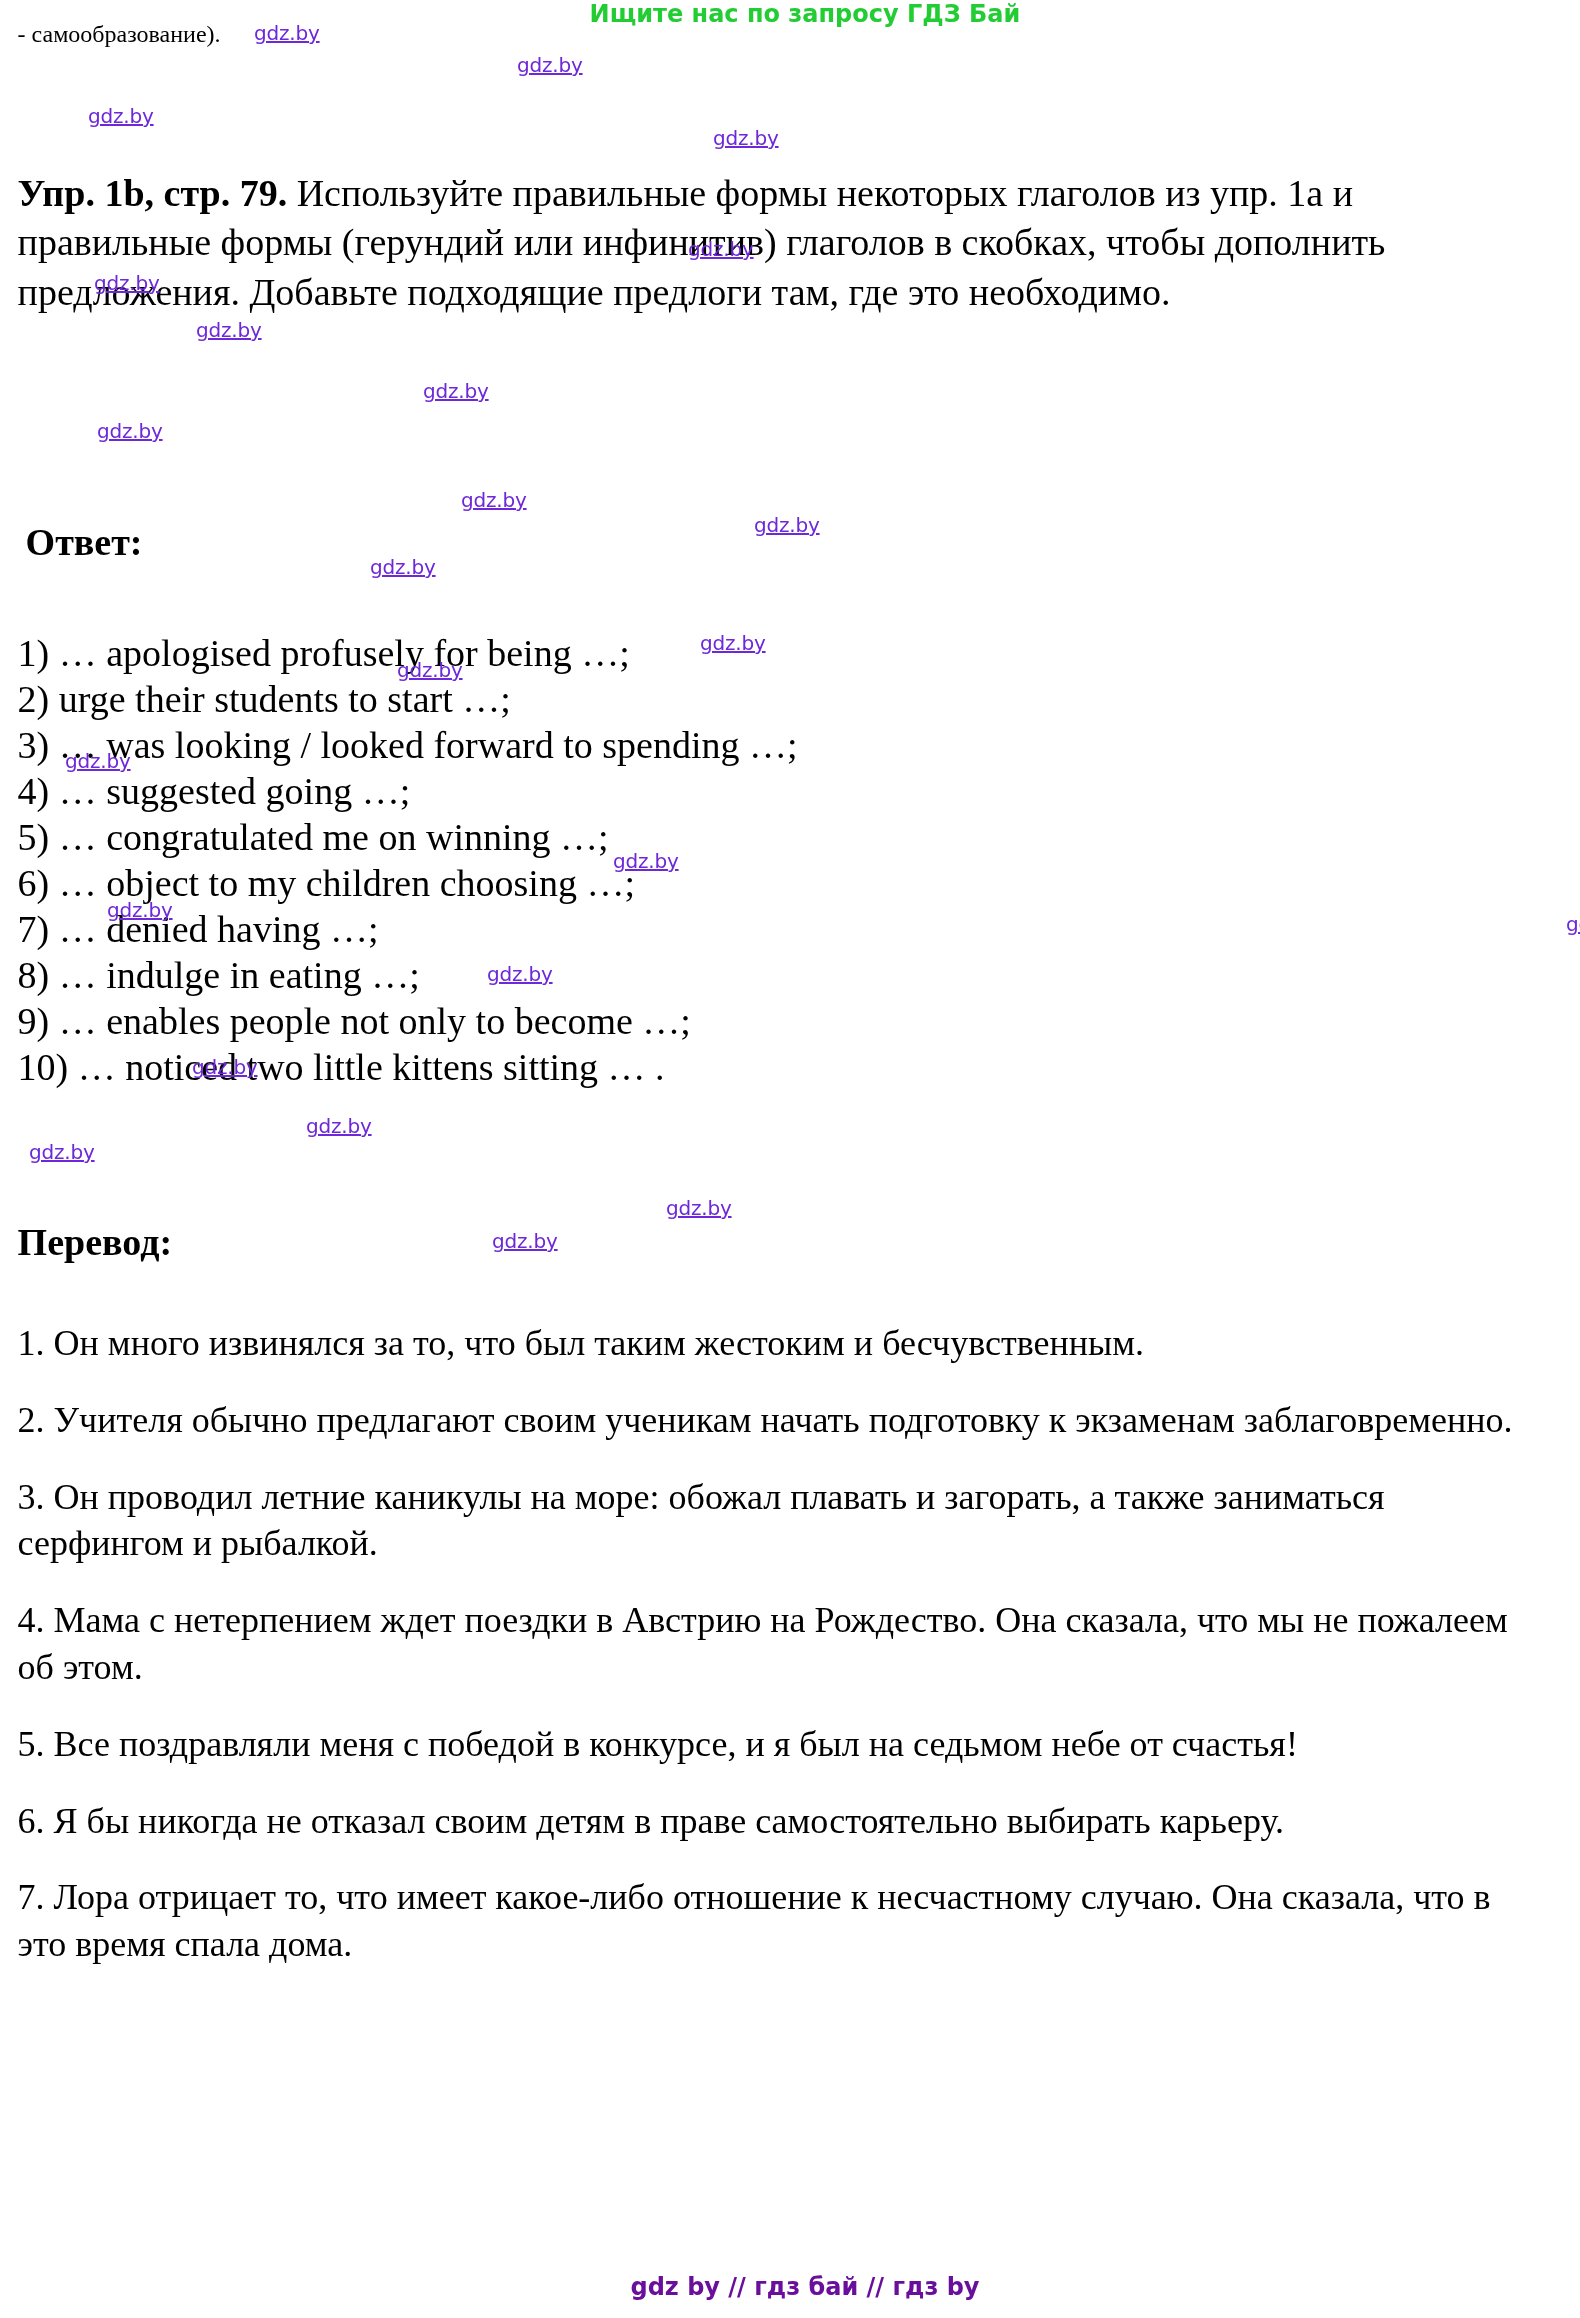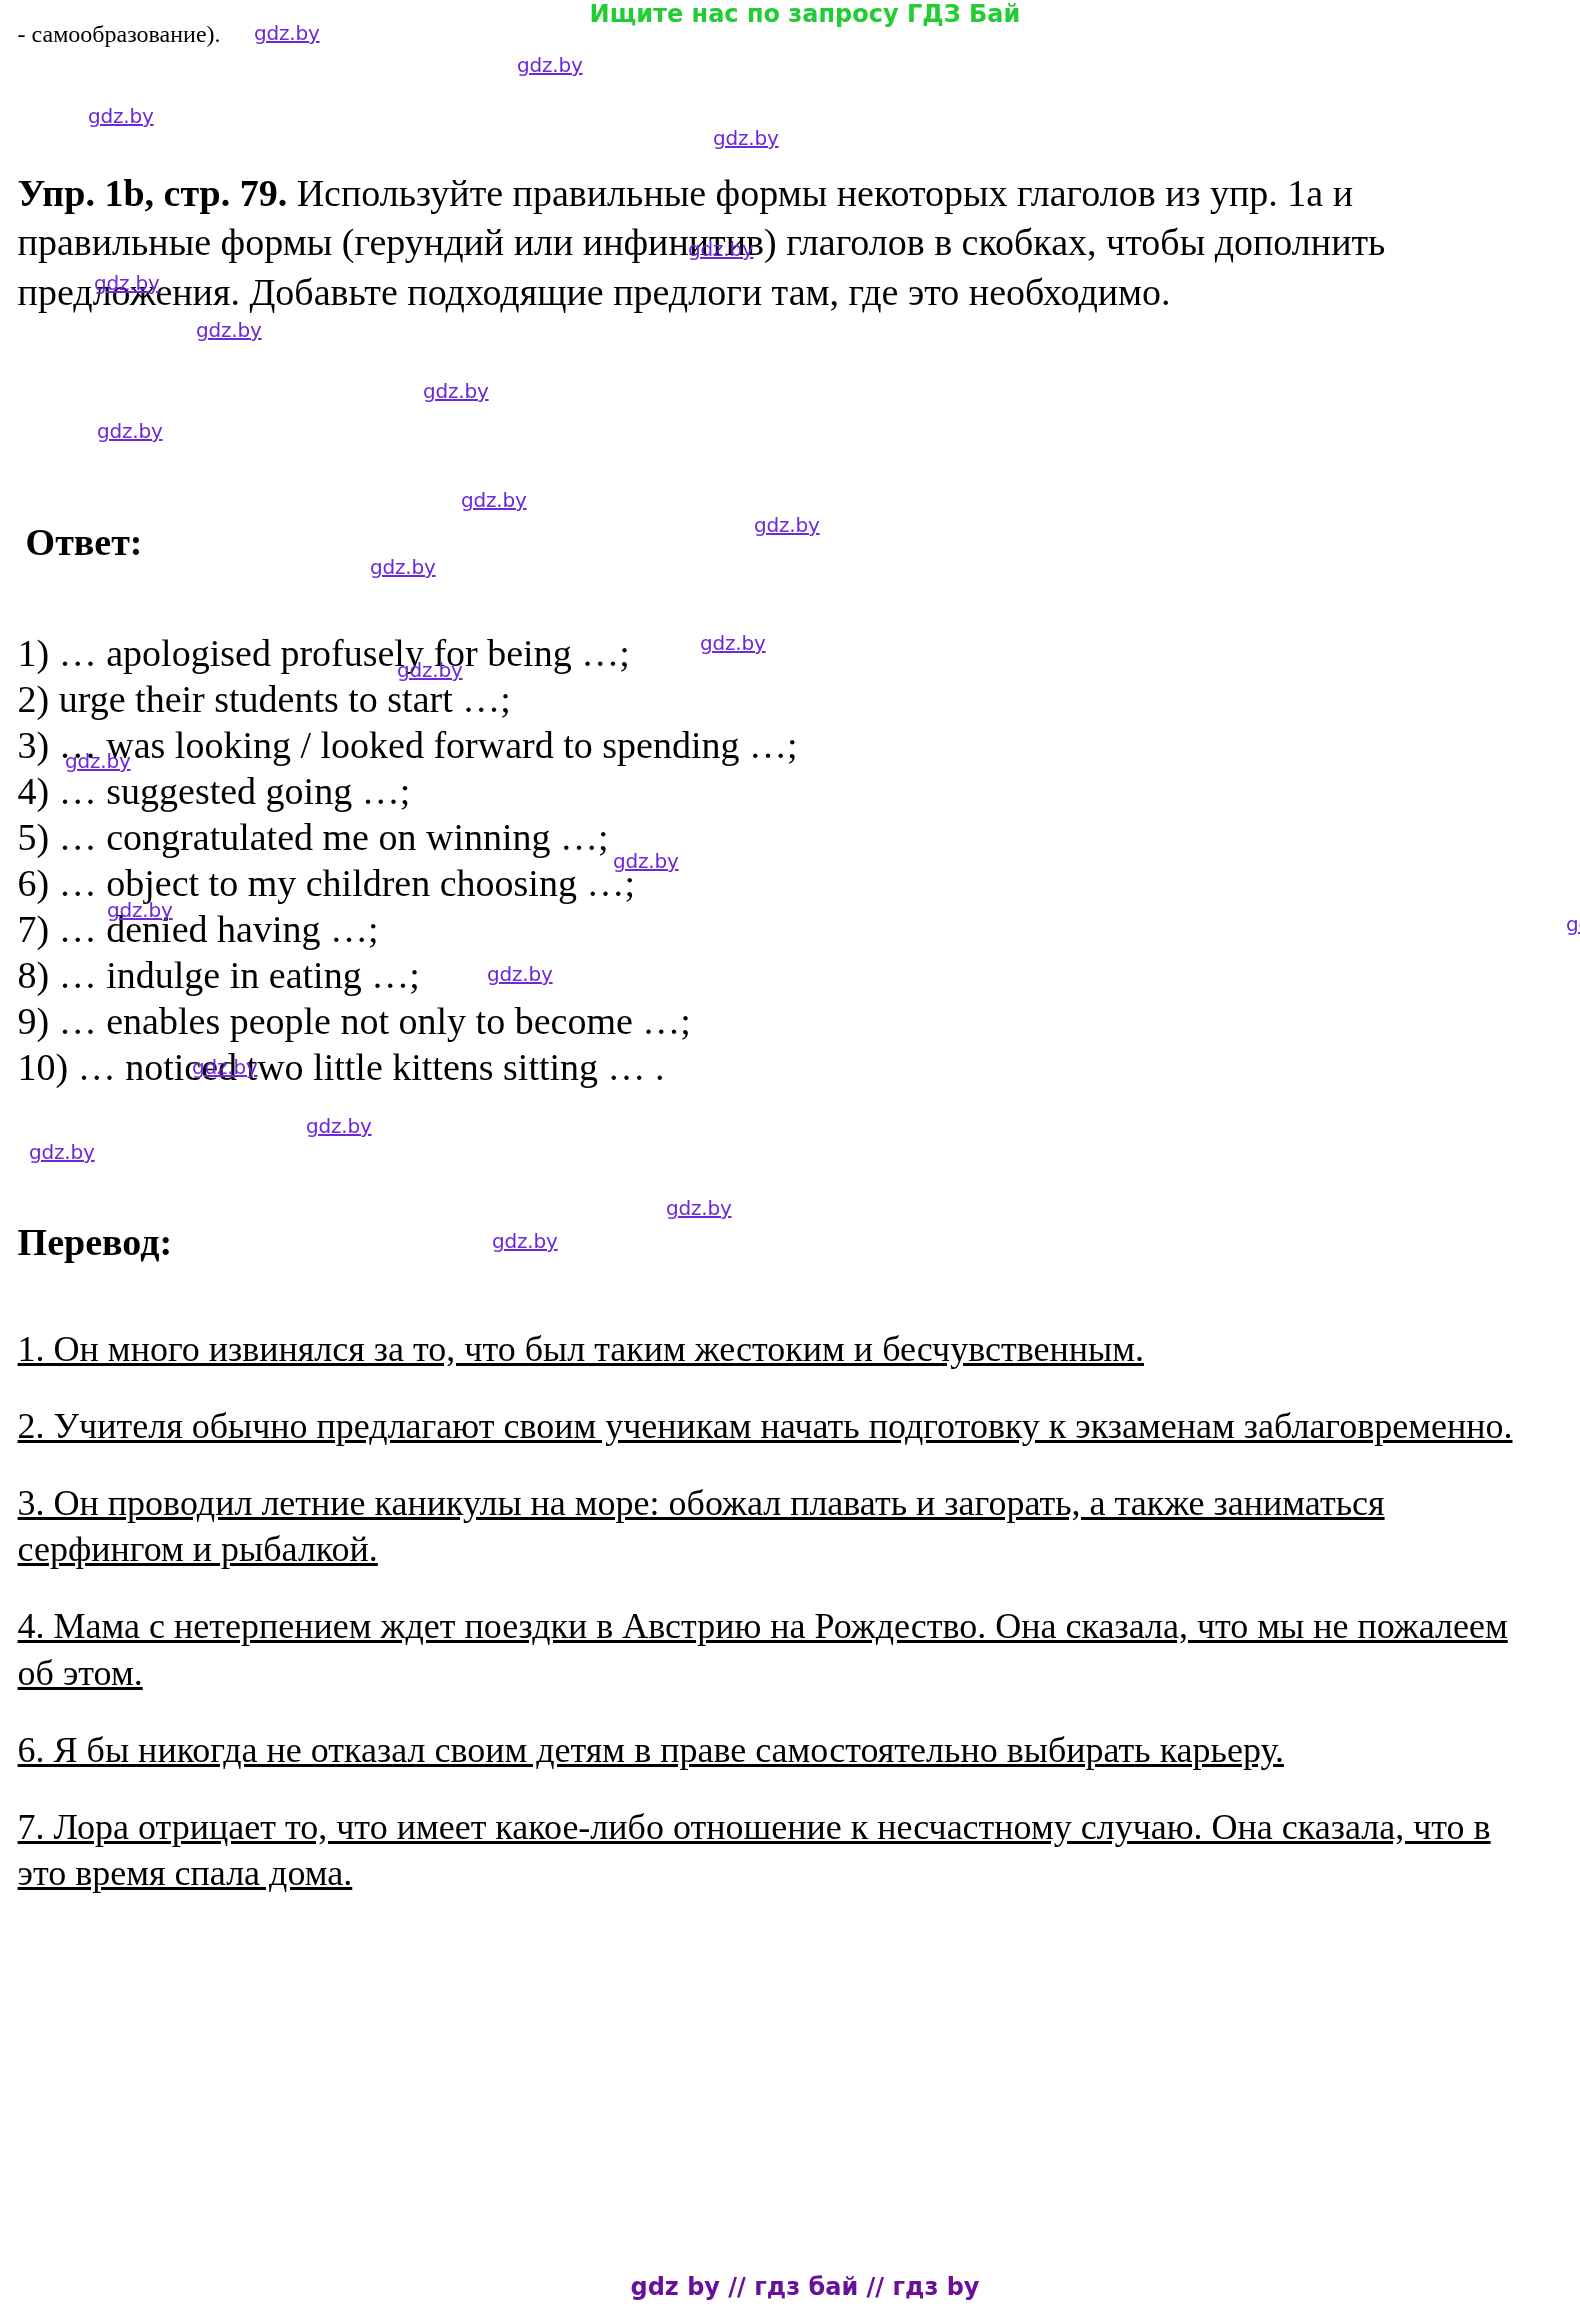--- a/index.html
+++ b/index.html
@@ -119,22 +119,21 @@
 
   .translations {
     position: absolute;
     top: 1314px;
     left: 0;
     width: 1501px;
     font-size: 36px;
     line-height: 1.30;
   }
   .translations p {
-    margin: 12px 0 30px 0;
-    text-decoration: underline;
+    margin: 6px 0 30px 0;
   }
 </style>
 </head>
 <body>
 
 <div id="page">
 
   <div class="site-header">Ищите нас по запросу ГДЗ Бай</div>
 
   <div class="content">
@@ -160,20 +159,21 @@
         <div class="row">10)  … noticed two little kittens sitting … .</div>
       </div>
 
     <div class="translation-heading">Перевод:</div>
 
     <div class="translations" id="translations-list">
         <p>1. Он много извинялся за то, что был таким жестоким и бесчувственным.</p>
         <p>2. Учителя обычно предлагают своим ученикам начать подготовку к экзаменам заблаговременно.</p>
         <p>3. Он проводил летние каникулы на море: обожал плавать и загорать, а также заниматься серфингом и рыбалкой.</p>
         <p>4. Мама с нетерпением ждет поездки в Австрию на Рождество. Она сказала, что мы не пожалеем об этом.</p>
+        <p>5. Все поздравляли меня с победой в конкурсе, и я был на седьмом небе от счастья!</p>
         <p>6. Я бы никогда не отказал своим детям в праве самостоятельно выбирать карьеру.</p>
         <p>7. Лора отрицает то, что имеет какое-либо отношение к несчастному случаю. Она сказала, что в это время спала дома.</p>
       </div>
 
   </div>
 
   <div class="site-footer">gdz by  //  гдз бай  //  гдз by</div>
 
 <div class="wm" style="left: 254px; top: 21px;">gdz.by</div>
     <div class="wm" style="left: 517px; top: 53px;">gdz.by</div>

